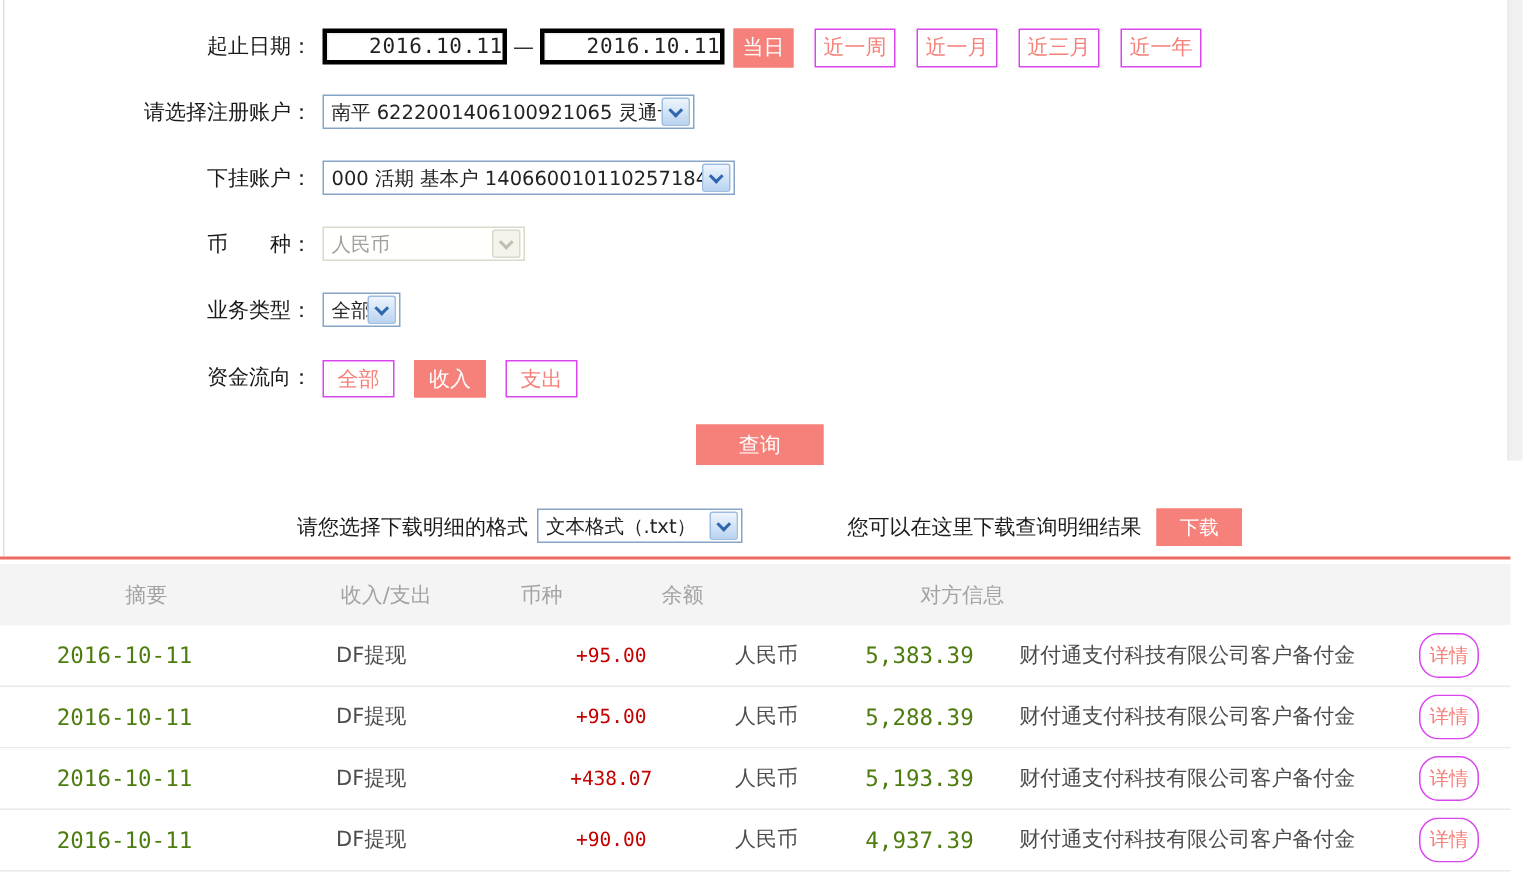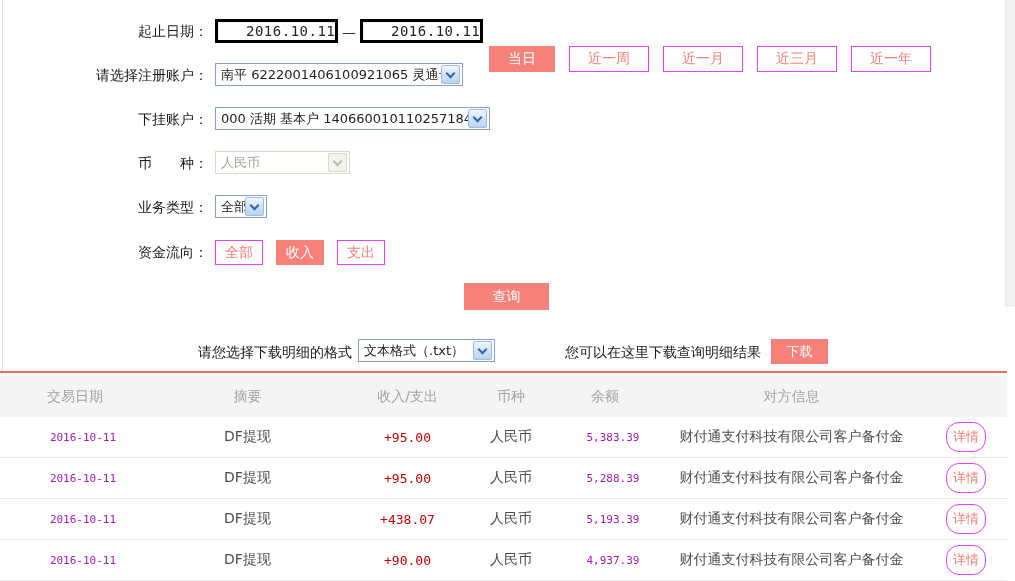--- a/index.html
+++ b/index.html
@@ -31,21 +31,21 @@
   .date-input .cal{margin-left:auto;margin-right:3px;display:block;cursor:pointer;}
   .date-dash{left:338px;top:19px;width:22px;text-align:center;line-height:26px;color:#333;font-size:14px;}
 
   
   .btn{display:inline-flex;align-items:center;justify-content:center;
     font-size:14px;box-sizing:border-box;cursor:pointer;white-space:nowrap;}
   .btn-filled{background:#f5817a;color:#fff;border:1px solid #f5817a;}
   .btn-line{background:#fff;color:#f5817a;border:1px solid #d946ef;}
 
   .quick-row{left:489px;top:19px;display:flex;gap:14px;}
-  .quick-row .btn{height:26px;padding:0 18px;margin-top:27px;}
+  .quick-row .btn{height:26px;padding:0 5px;}
 
   .flow-row{left:215px;top:240px;display:flex;gap:13px;}
   .flow-row .btn{height:25px;padding:0 9px;}
 
   .query-btn{left:464px;top:283px;width:85px;height:27px;}
   .dl-btn{left:771px;top:339px;width:57px;height:25px;font-size:13px;}
   .detail-btn{width:40px;height:30px;font-size:13px;border-radius:13px;}
 
   
   .xpsel{
@@ -71,21 +71,21 @@
 
   
   .tbl{left:0;top:376px;width:1007px;}
   .trow{display:flex;align-items:center;height:40px;background:#fff;border-bottom:1px solid #e9e9e9;}
   .thead{height:41px;background:#f4f4f4;border-bottom:none;}
   .thead .cell{color:#a3a3a3;}
   .cell{box-sizing:border-box;text-align:center;font-size:14px;color:#4d4d4d;overflow:hidden;white-space:nowrap;}
   .c0{width:150px;}.c1{width:195px;}.c2{width:125px;}.c3{width:82px;}
   .c4{width:106px;}.c5{width:267px;}.c6{width:82px;}
   .cell.amount{color:#c40000;font-size:13px;}
-  .cell.numcell{font-size:11px;color:#a21caf;padding-left:16px;}
+  .cell.numcell{font-size:15px;color:#4d7c0f;padding-left:16px;}
 </style>
 </head>
 <body>
 
 <div class="abs left-edge"></div>
 <div class="abs scrollbar"></div>
 
 <div class="abs form-label" style="top:19px">起止日期：</div>
 
 <div class="abs date-input" style="left:215px;top:19px">
@@ -186,21 +186,20 @@
       <i class="chev"></i>
     </span>
 </div>
 <div class="abs dl-hint">您可以在这里下载查询明细结果</div>
 <div class="abs btn btn-filled dl-btn">下载</div>
 
 <div class="abs red-divider"></div>
 
 <div class="abs tbl">
   <div class="trow thead">
-    <div class="cell c0">交易日期</div>
     <div class="cell c1">摘要</div>
     <div class="cell c2">收入/支出</div>
     <div class="cell c3">币种</div>
     <div class="cell c4">余额</div>
     <div class="cell c5">对方信息</div>
     <div class="cell c6"></div>
   </div>
 
   <div class="trow">
     <div class="cell c0 numcell num">2016-10-11</div>

